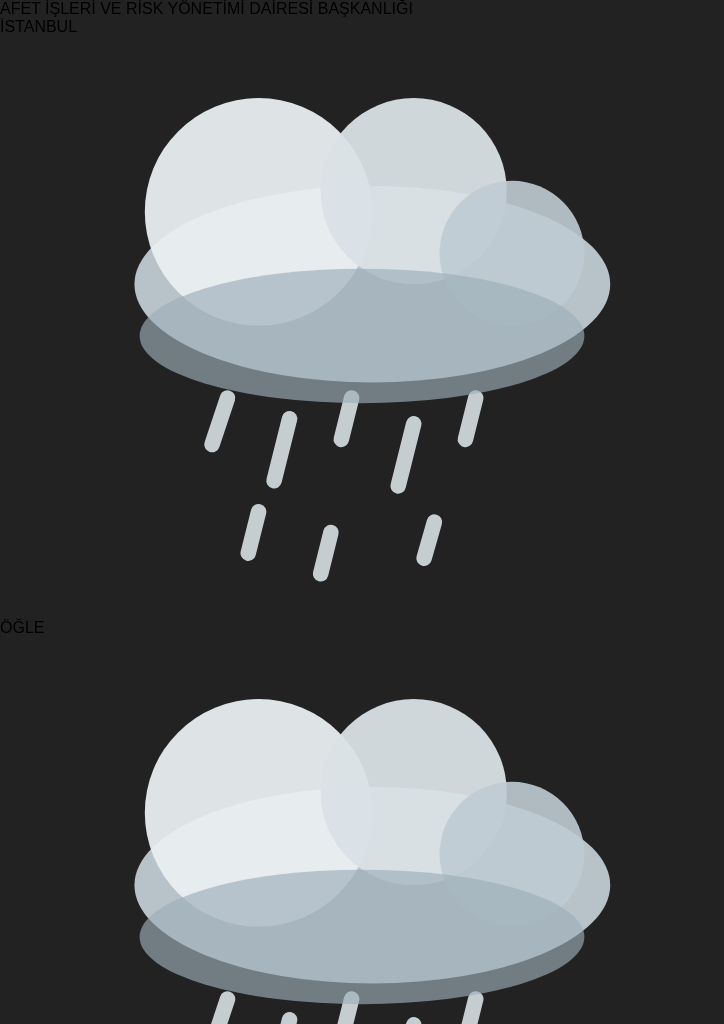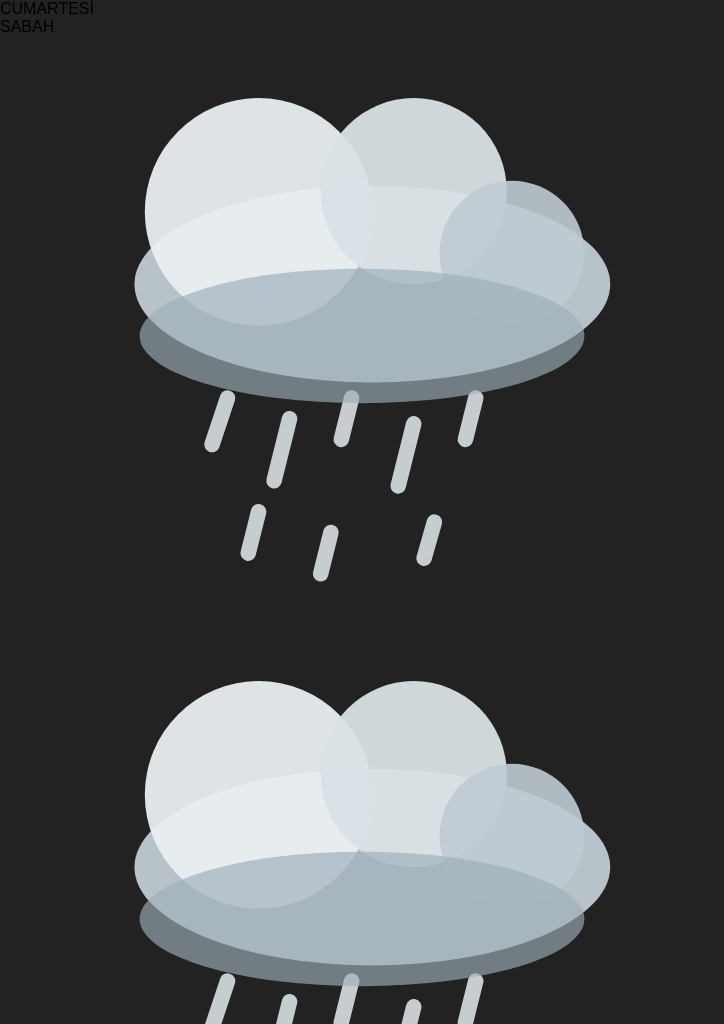--- a/index.html
+++ b/index.html
@@ -37,48 +37,49 @@
   .warn-ribbon{position:absolute;top:452px;left:198px;right:0;height:98px;
     background:linear-gradient(90deg,rgba(25,35,45,.35),rgba(125,140,150,.38) 45%,rgba(8,15,23,.6));
     border-top:1px solid rgba(255,255,255,.18);}
   .warn-divider{position:absolute;top:462px;left:202px;width:2px;height:78px;background:rgba(255,255,255,.85);}
 </style>
 </head>
 <body>
 
 <div class="page">
 
+  <div class="agency-small">AFET İŞLERİ VE RİSK YÖNETİMİ DAİRESİ BAŞKANLIĞI</div>
 
 
   <div class="hdr-right">
-    <div class="hdr-city">CUMARTESİ</div>
+    <div class="hdr-city">İSTANBUL</div>
   </div>
 
   <div class="periods">
     <div class="period">
-      <div class="period-label">SABAH</div>
       <svg class="period-icon" viewBox="0 0 140 112">
         <g stroke="#e3ebf0" stroke-width="3" stroke-linecap="round" opacity=".85">
           <line x1="44" y1="70" x2="41" y2="79"></line>
             <line x1="56" y1="74" x2="53" y2="86"></line>
           <line x1="68" y1="70" x2="66" y2="78"></line>
             <line x1="80" y1="75" x2="77" y2="87"></line>
           <line x1="92" y1="70" x2="90" y2="78"></line>
             <line x1="50" y1="92" x2="48" y2="100"></line>
           <line x1="64" y1="96" x2="62" y2="104"></line>
             <line x1="84" y1="94" x2="82" y2="101"></line>
         </g>
         <ellipse cx="72" cy="48" rx="46" ry="19" fill="#c9d4db" opacity=".9"></ellipse>
         <circle cx="50" cy="34" r="22" fill="#e9eef1" opacity=".95"></circle>
         <circle cx="80" cy="30" r="18" fill="#d9e1e6" opacity=".95"></circle>
         <circle cx="99" cy="42" r="14" fill="#bfcbd3" opacity=".9"></circle>
         <ellipse cx="70" cy="58" rx="43" ry="13" fill="#9cadb8" opacity=".65"></ellipse>
       </svg>
     </div>
     <div class="period">
+      <div class="period-label">ÖĞLE</div>
       <svg class="period-icon" viewBox="0 0 140 112">
         <g stroke="#e3ebf0" stroke-width="3" stroke-linecap="round" opacity=".85">
           <line x1="44" y1="70" x2="41" y2="79"></line>
             <line x1="56" y1="74" x2="53" y2="86"></line>
           <line x1="68" y1="70" x2="66" y2="78"></line>
             <line x1="80" y1="75" x2="77" y2="87"></line>
           <line x1="92" y1="70" x2="90" y2="78"></line>
             <line x1="50" y1="92" x2="48" y2="100"></line>
           <line x1="64" y1="96" x2="62" y2="104"></line>
             <line x1="84" y1="94" x2="82" y2="101"></line>

